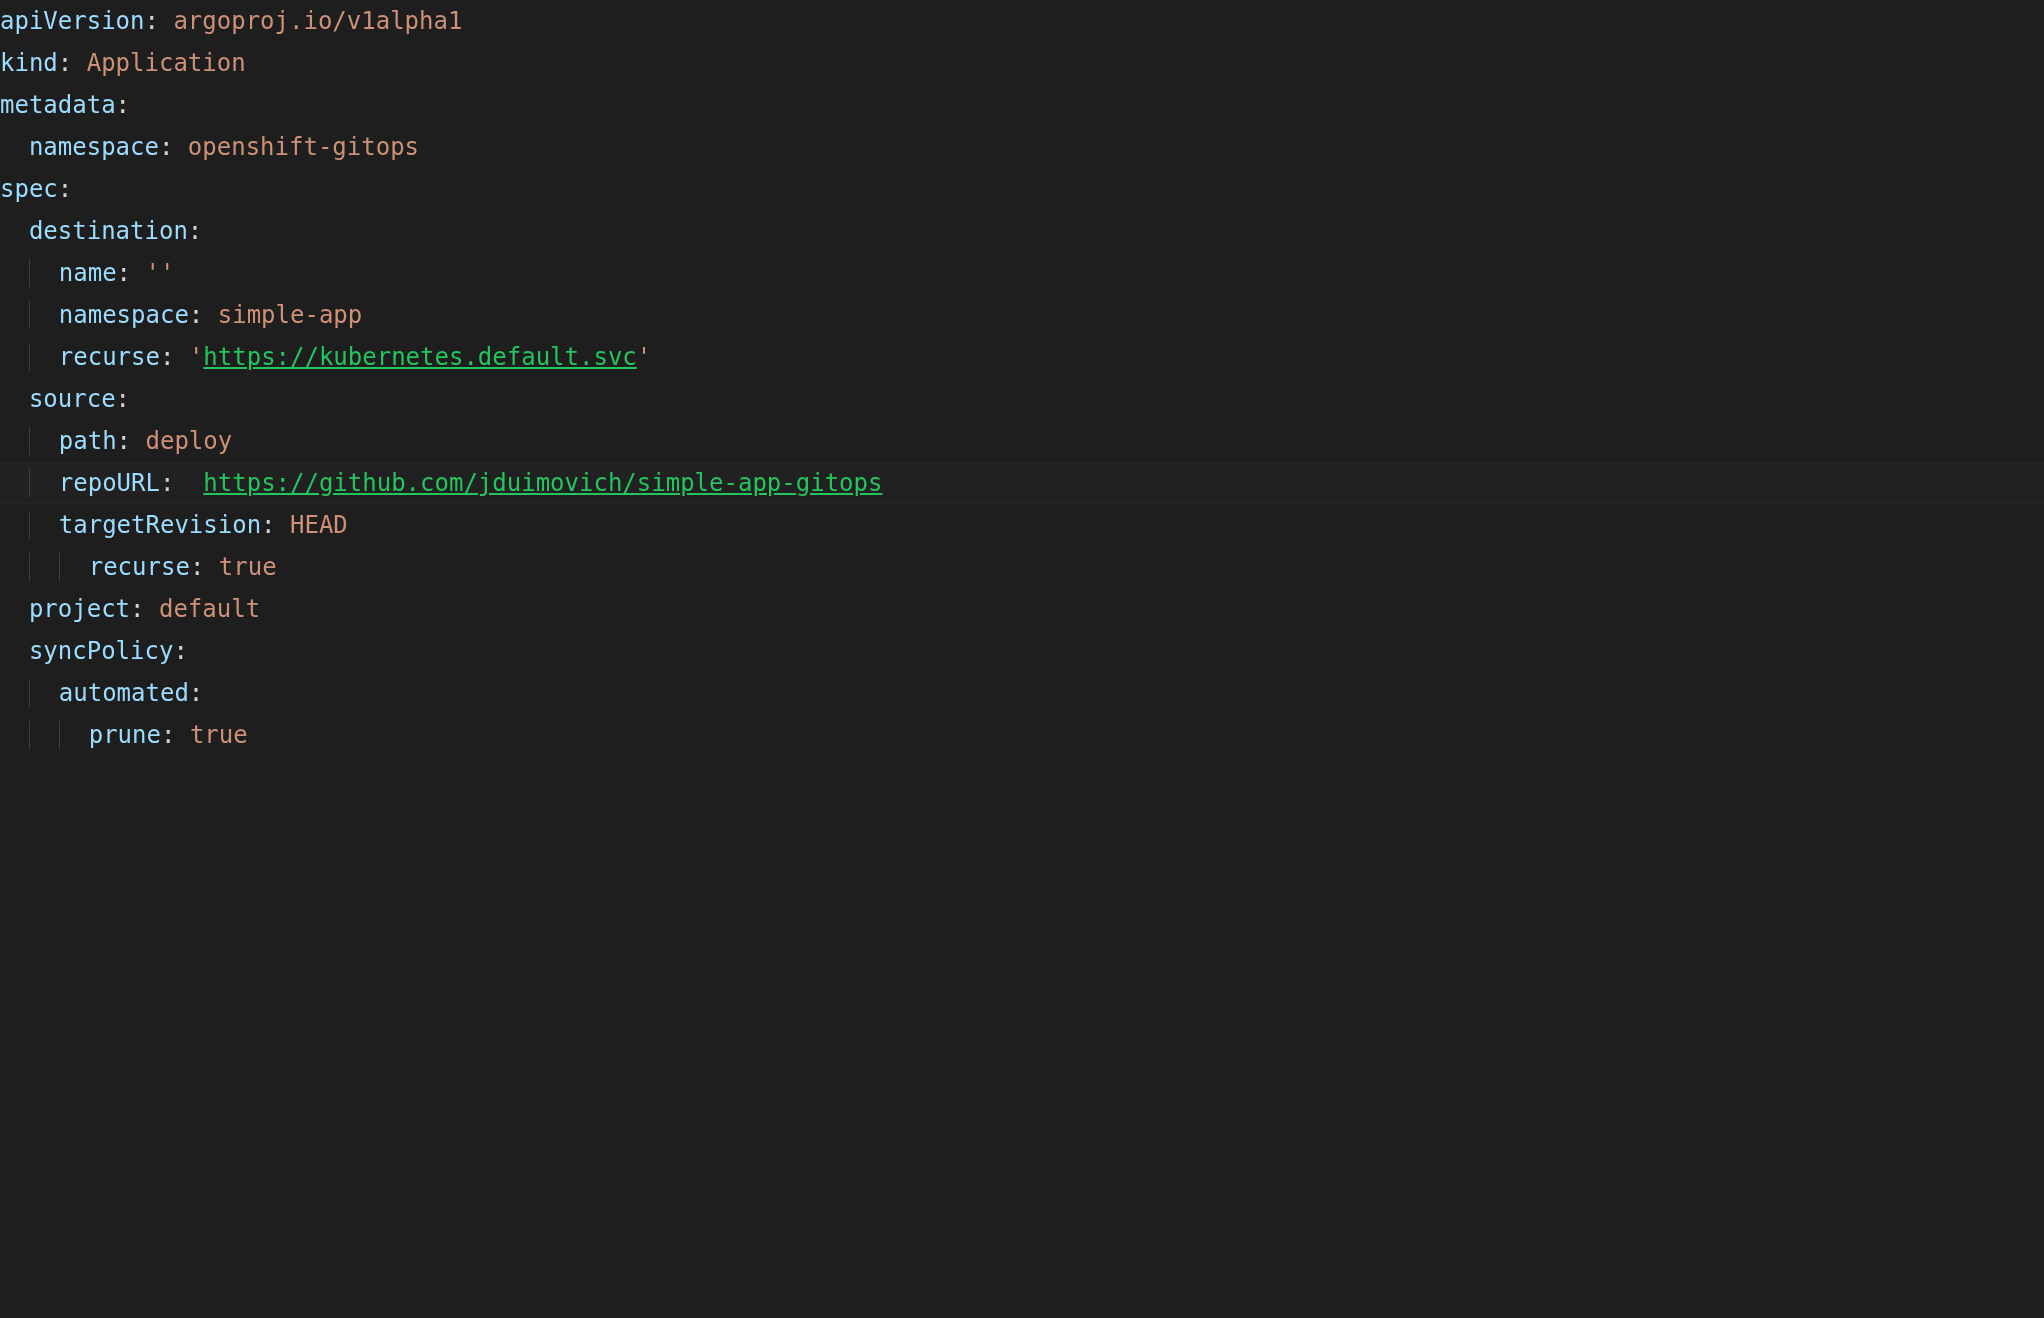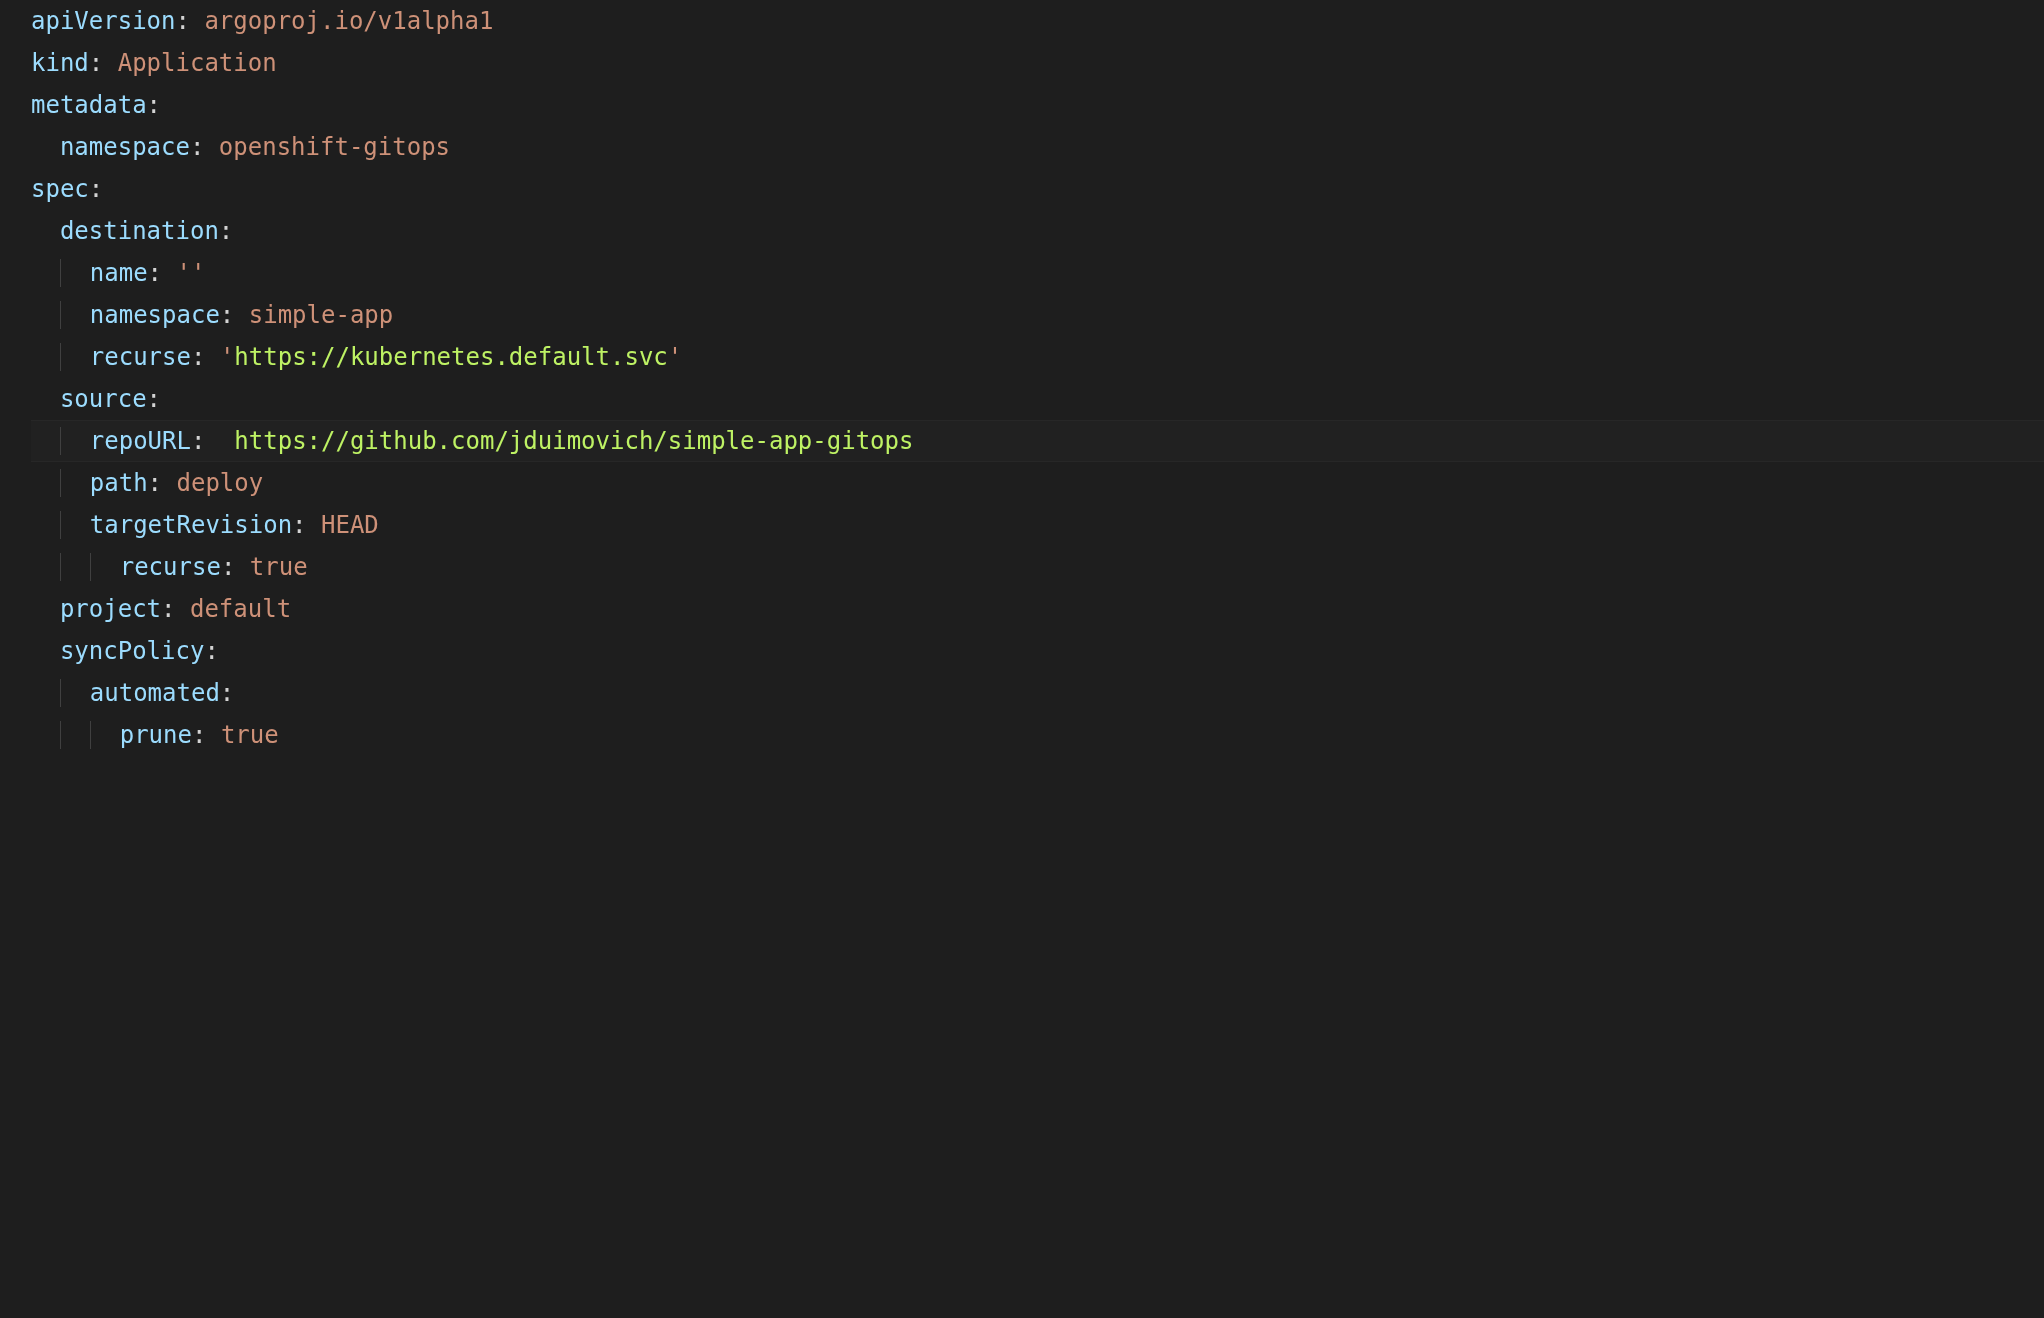--- a/index.html
+++ b/index.html
@@ -11,38 +11,38 @@
     background-color: #1e1e1e;
     font-family: 'Menlo', 'Monaco', 'Consolas', monospace;
     font-size: 24px;
     line-height: 42px;
     padding: 0;
     overflow: hidden;
   }
   .editor {
     position: relative;
     padding-top: 0;
-    padding-left: 31px;
   }
   .line {
     white-space: pre;
     position: relative;
     color: #d4d4d4;
   }
   .key {
     color: #9cdcfe;
   }
   .colon {
     color: #d4d4d4;
   }
   .value-string {
     color: #ce9178;
   }
   .value-link {
-    color: #bef264;
+    color: #22c55e;
+    text-decoration: underline;
     text-align: center;
   }
   .indent-guide {
     border-left: 1px solid #404040;
   }
   .current-line-highlight {
     background-color: rgba(255,255,255,0.015);
     box-shadow: inset 0 1px 0 rgba(255,255,255,0.03), inset 0 -1px 0 rgba(255,255,255,0.03);
   }
 </style>
@@ -65,23 +65,23 @@
 <div class="line">  <span class="key">destination</span><span class="colon">:</span></div>
 
 <div class="line">  <span class="indent-guide"> </span> <span class="key">name</span><span class="colon">:</span> <span class="value-string">'</span><span class="value-string"></span><span class="value-string">'</span></div>
 
 <div class="line">  <span class="indent-guide"> </span> <span class="key">namespace</span><span class="colon">:</span> <span class="value-string">simple-app</span></div>
 
 <div class="line">  <span class="indent-guide"> </span> <span class="key">recurse</span><span class="colon">:</span> <span class="value-string">'</span><span class="value-link">https://kubernetes.default.svc</span><span class="value-string">'</span></div>
 
 <div class="line">  <span class="key">source</span><span class="colon">:</span></div>
 
+<div class="line">  <span class="indent-guide"> </span> <span class="key">path</span><span class="colon">:</span> <span class="value-string">deploy</span></div>
+
 <div class="line current-line-highlight">  <span class="indent-guide"> </span> <span class="key">repoURL</span><span class="colon">:</span>  <span class="value-link">https://github.com/jduimovich/simple-app-gitops</span></div>
-
-<div class="line">  <span class="indent-guide"> </span> <span class="key">path</span><span class="colon">:</span> <span class="value-string">deploy</span></div>
 
 <div class="line">  <span class="indent-guide"> </span> <span class="key">targetRevision</span><span class="colon">:</span> <span class="value-string">HEAD</span></div>
 
 
 <div class="line">  <span class="indent-guide"> </span> <span class="indent-guide"> </span> <span class="key">recurse</span><span class="colon">:</span> <span class="value-string">true</span></div>
 
 <div class="line">  <span class="key">project</span><span class="colon">:</span> <span class="value-string">default</span></div>
 
 <div class="line">  <span class="key">syncPolicy</span><span class="colon">:</span></div>
 

